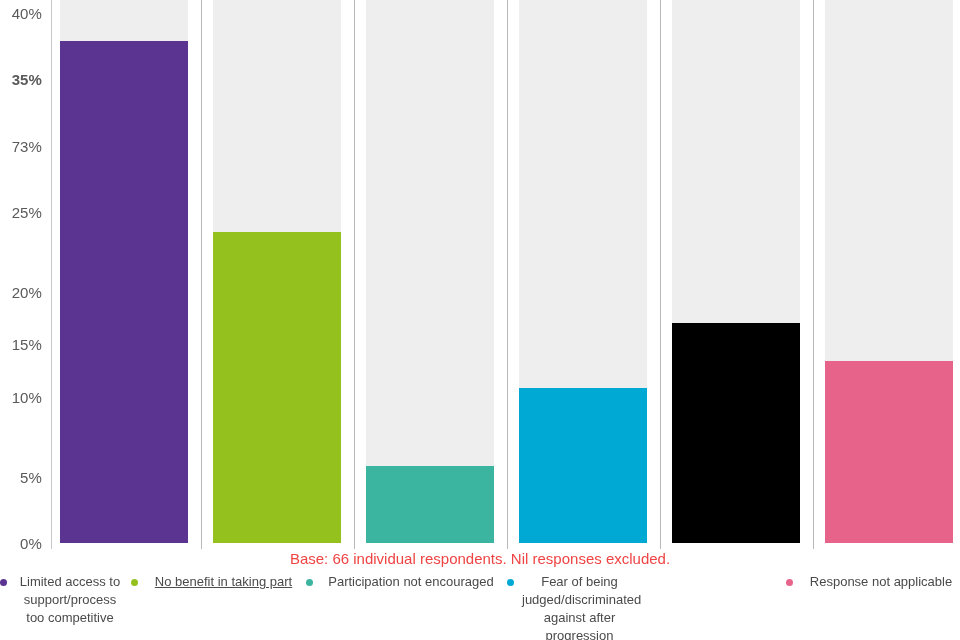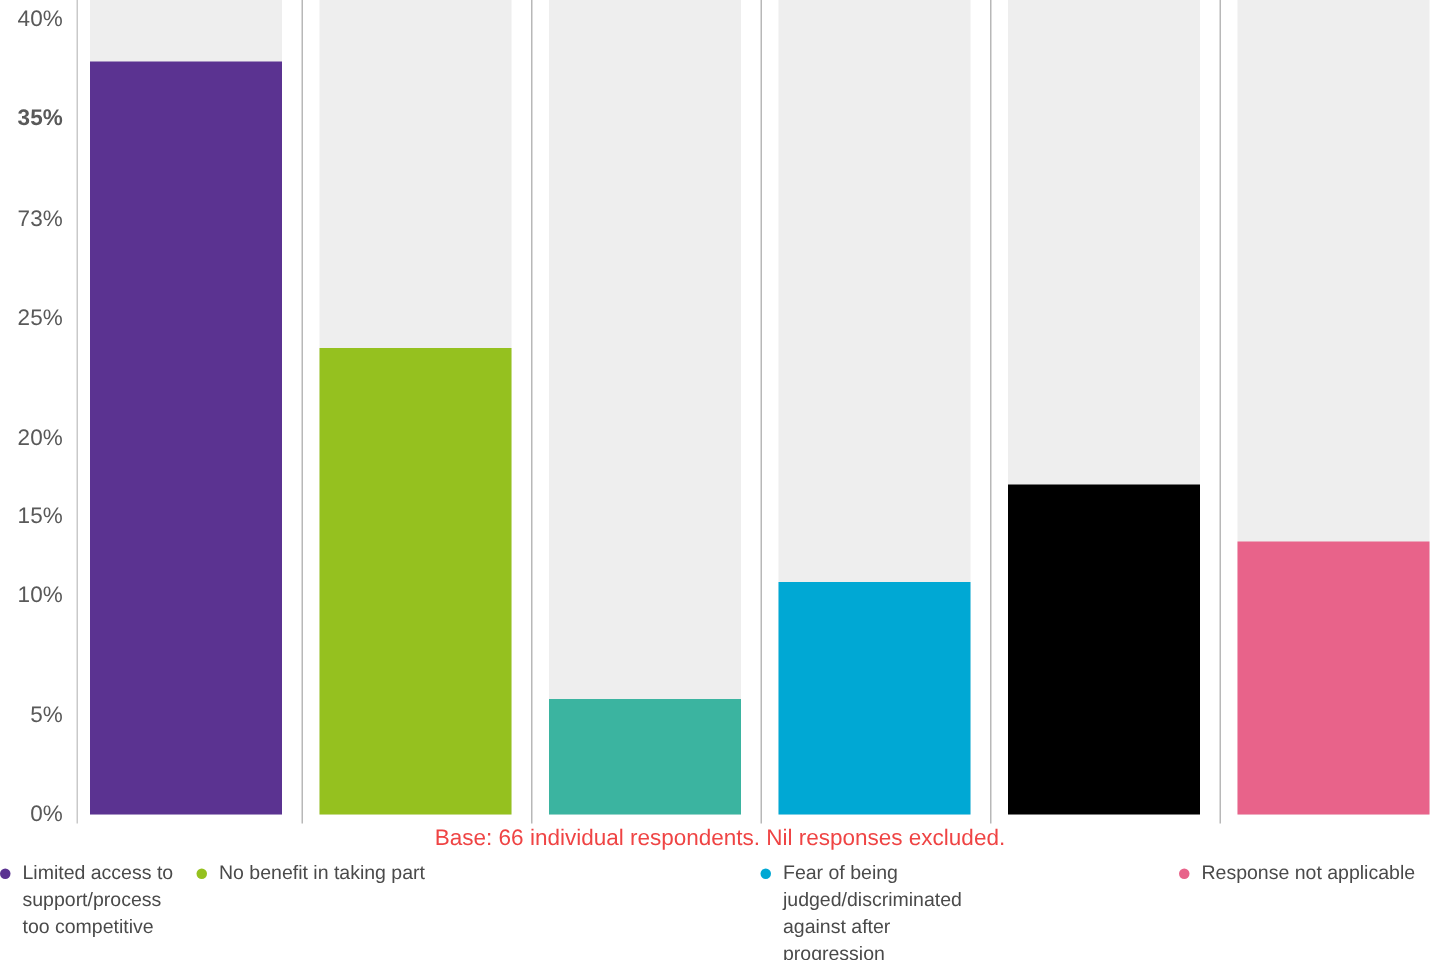--- a/index.html
+++ b/index.html
@@ -110,20 +110,21 @@
     color: #ef4444;
   }
 
   
   .legend {
     position: absolute;
     left: 0;
     top: 573px;
     width: 960px;
     height: 67px;
+    text-align: center;
   }
 
   .legend-item {
     position: absolute;
     top: 0;
     display: block;
   }
 
   .legend-dot {
     position: absolute;
@@ -199,23 +200,27 @@
 
   <div class="base-note">Base: 66 individual respondents. Nil responses excluded.</div>
 
   <div class="legend">
       <div class="legend-item" style="left: 0px; width: 125px;">
         <span class="legend-dot" style="background: rgb(91, 51, 145);"></span>
         <span class="legend-label">Limited access to
 support/process
 too competitive</span>
       </div>
-      <div class="legend-item" style="left: 131px; width: 170px;">
+      <div class="legend-item" style="left: 131px; width: 170px; text-decoration: underline;">
         <span class="legend-dot" style="background: rgb(149, 193, 31);"></span>
         <span class="legend-label">No benefit in taking part</span>
+      </div>
+      <div class="legend-item" style="left: 306px; width: 195px;">
+        <span class="legend-dot" style="background: rgb(59, 180, 160);"></span>
+        <span class="legend-label">Participation not encouraged</span>
       </div>
       <div class="legend-item" style="left: 507px; width: 130px;">
         <span class="legend-dot" style="background: rgb(0, 168, 212);"></span>
         <span class="legend-label">Fear of being
 judged/discriminated
 against after progression
 due to support</span>
       </div>
       <div class="legend-item" style="left: 786px; width: 175px;">
         <span class="legend-dot" style="background: rgb(232, 99, 138);"></span>

